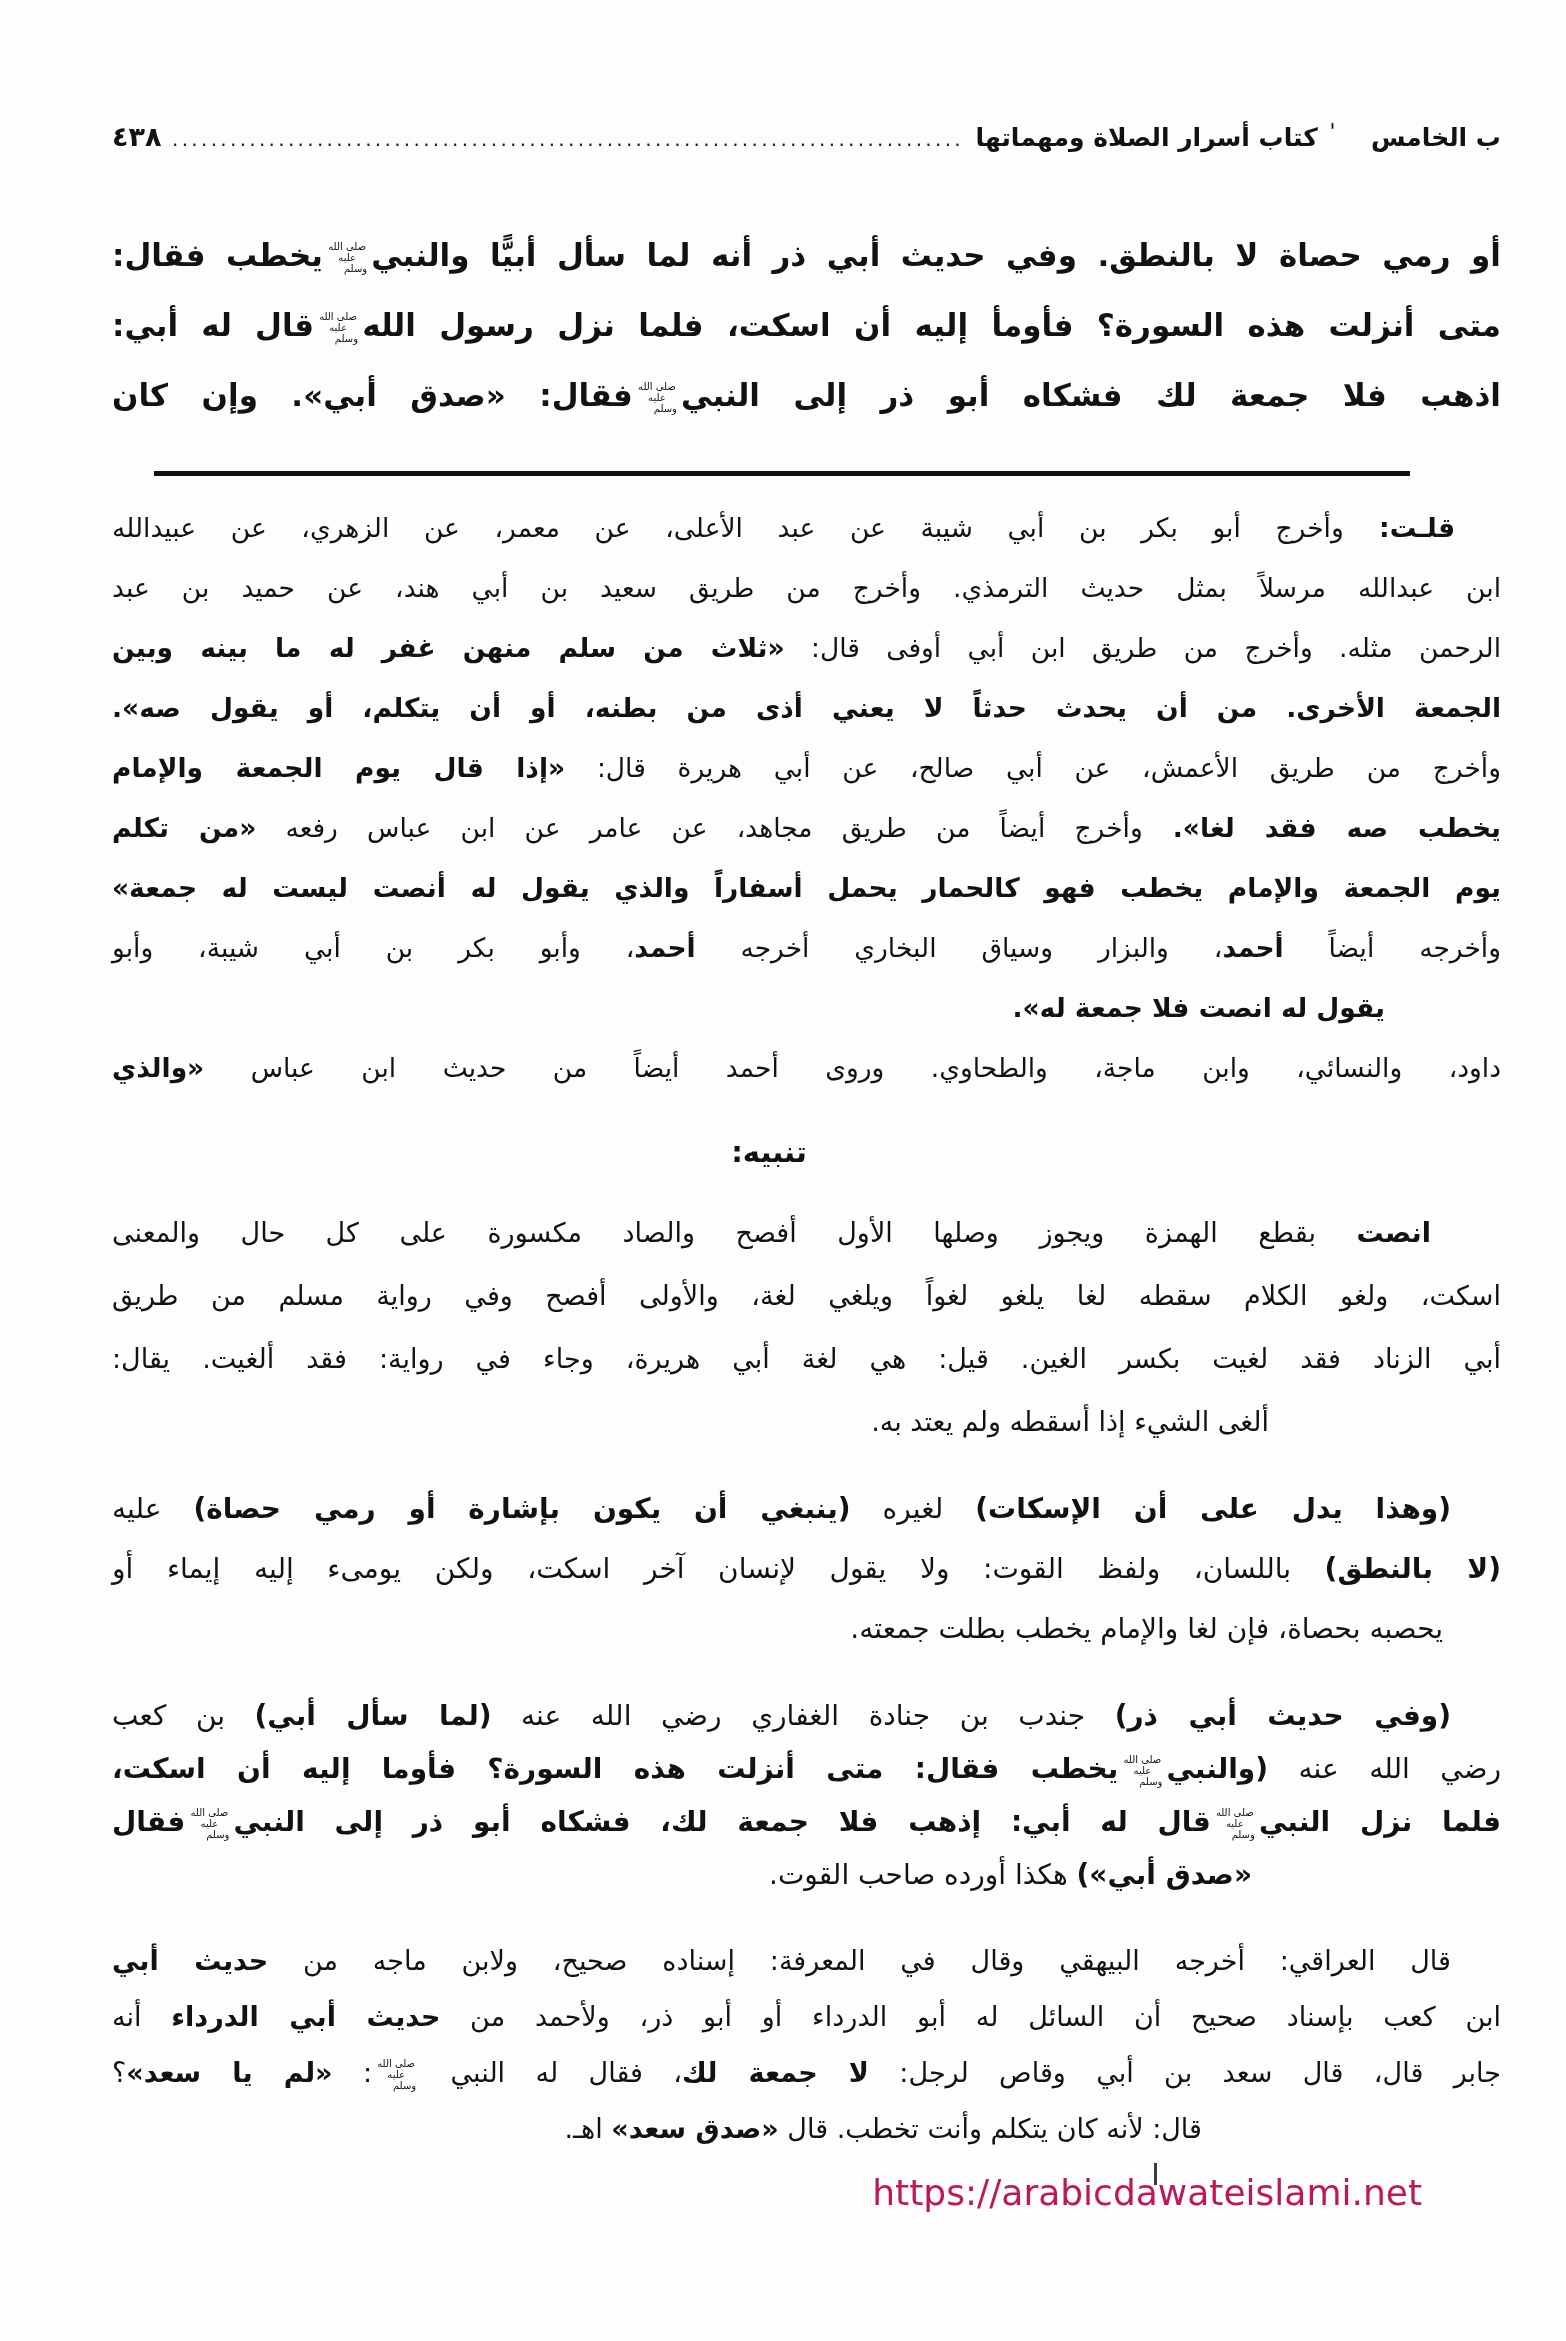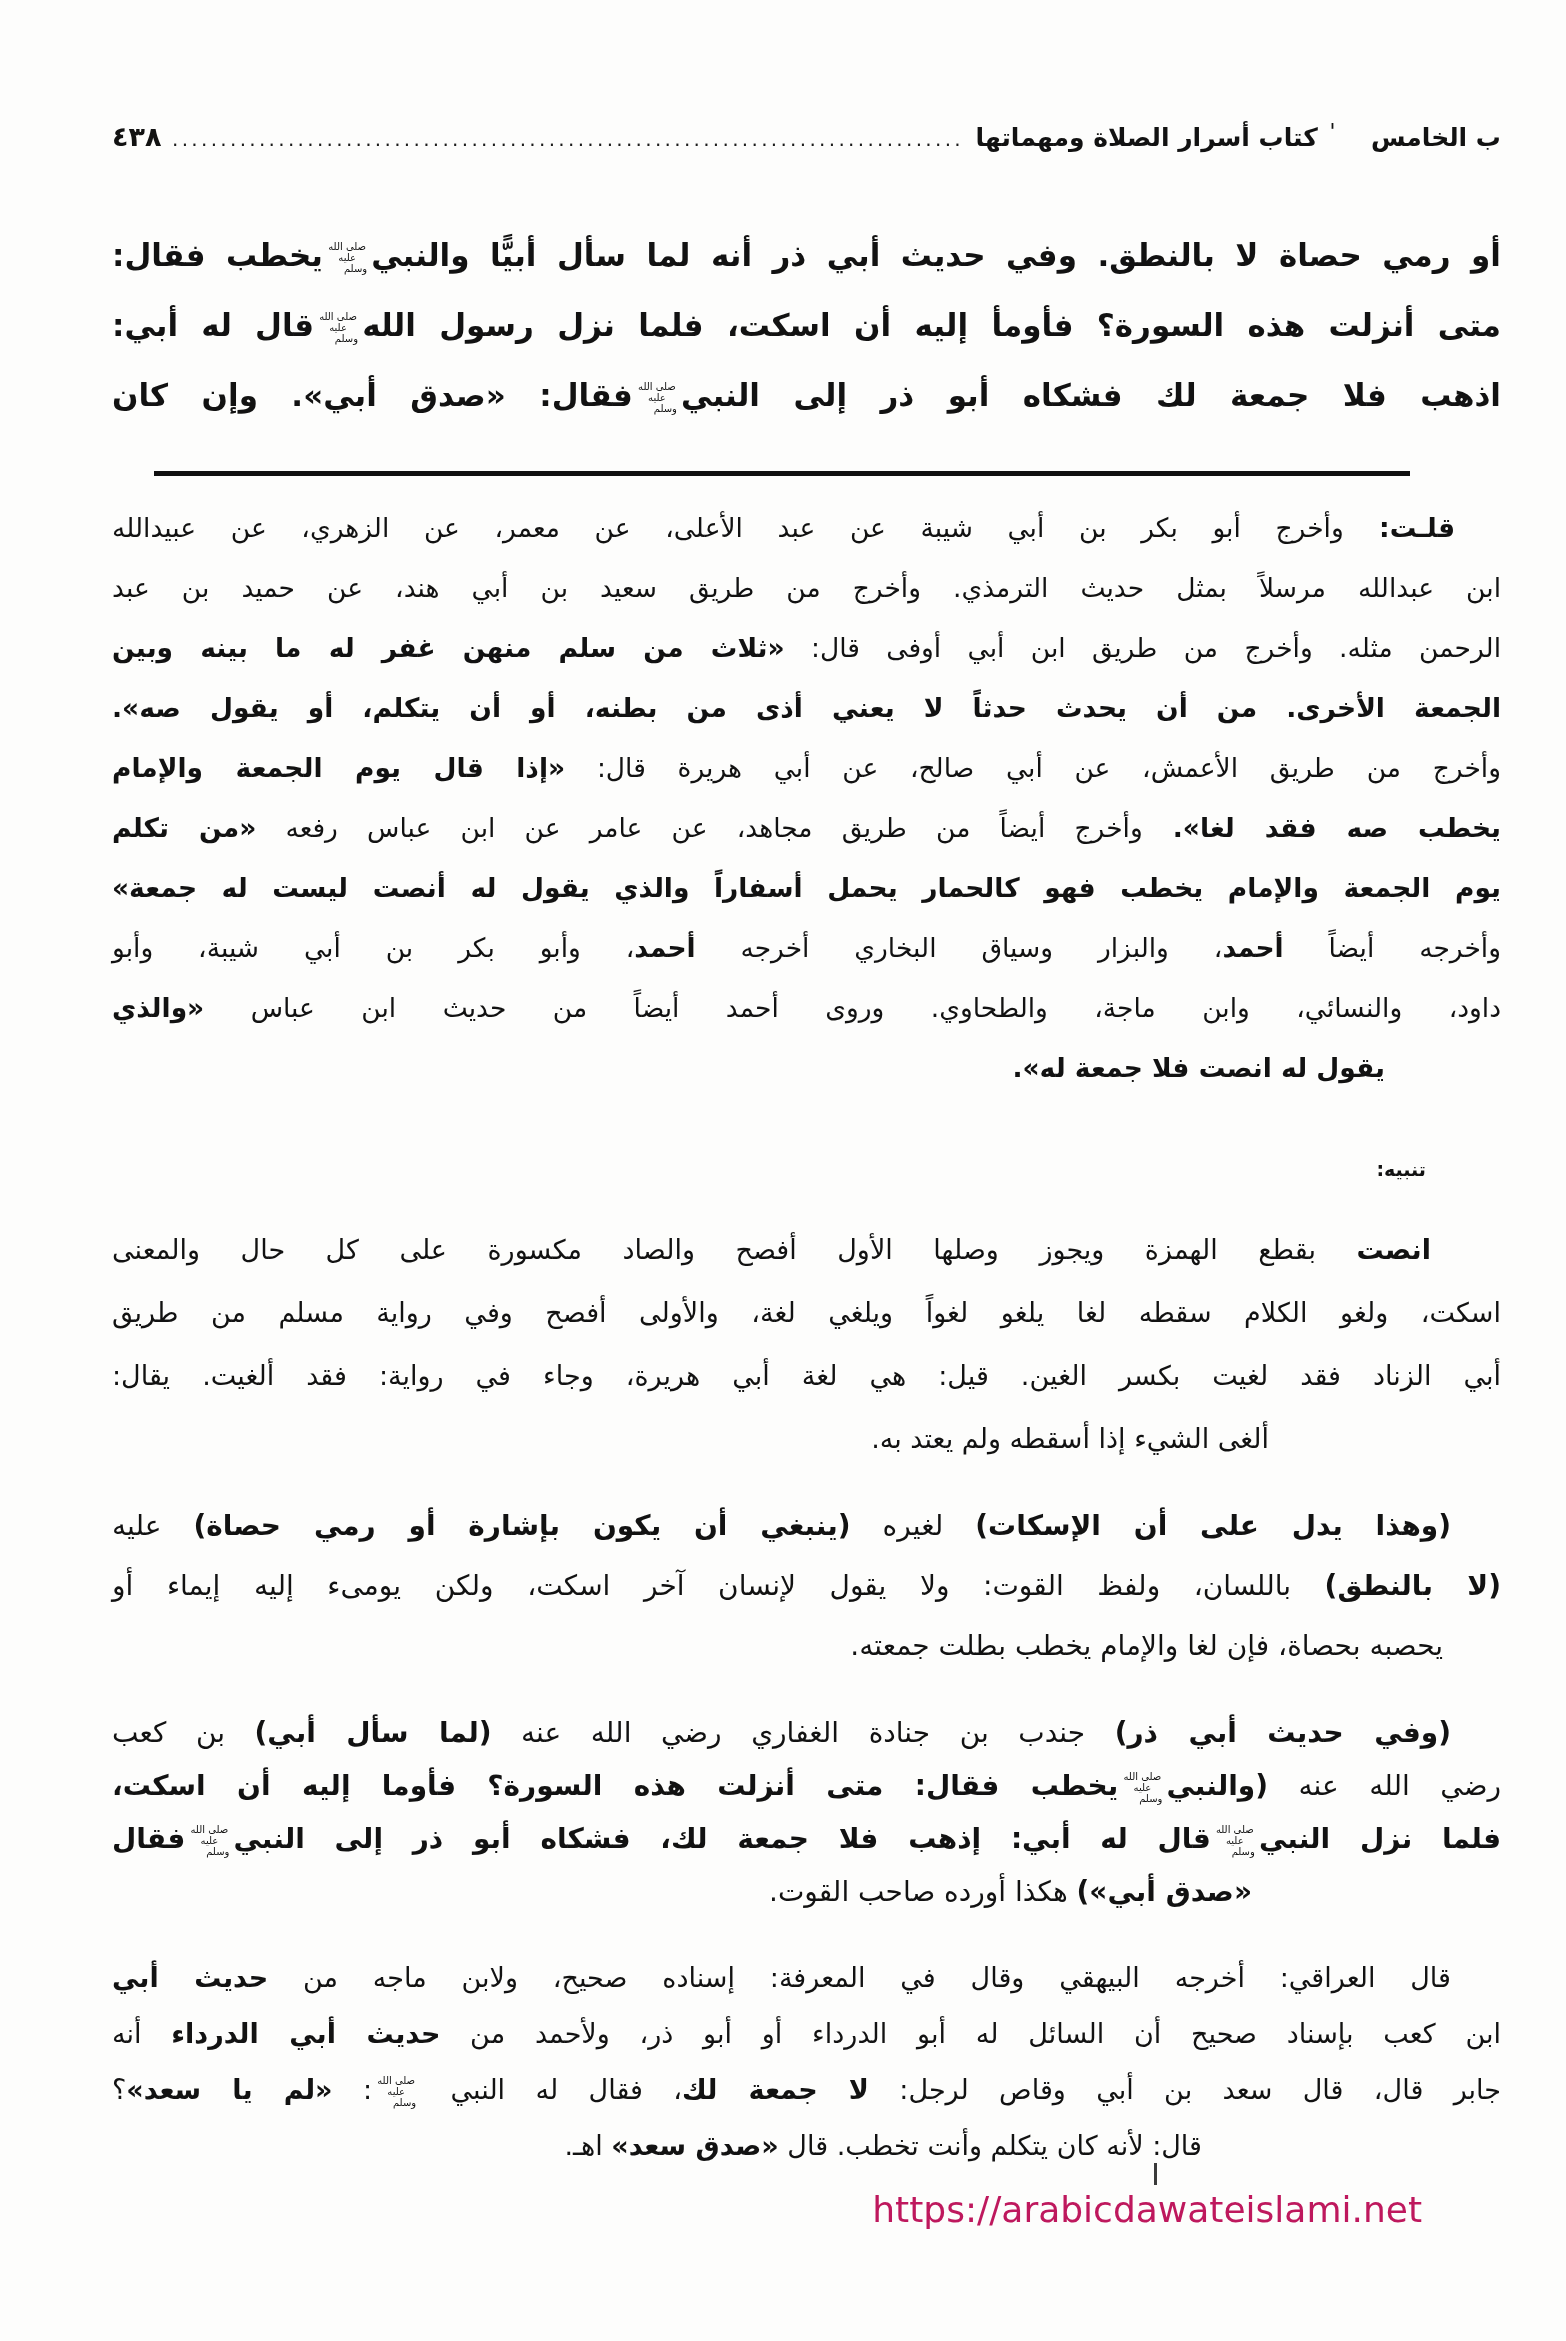--- a/index.html
+++ b/index.html
@@ -25,22 +25,22 @@
   .b{font-weight:700;margin-top:8px;}
   
   .matn-block{margin-top:60px;}
   .matn{font-size:31px;font-weight:700;line-height:70px;}
   
   .divider{border:0;border-top:5.8px solid #101010;width:1256px;
     margin:41px 91px 21.6px 0;}
   
   .commentary{font-size:26.5px;line-height:60px;}
   
-  .note-heading{font-size:19px;font-weight:700;line-height:38px;
-    margin:52px 75px 30px 0;text-align:right;}
+  .note-heading{font-size:29px;font-weight:700;line-height:38px;
+    margin:35px 75px 30px 0;text-align:center;}
   
   .note{font-size:27px;line-height:63px;}
   .expl-block{margin-top:26.5px;}
   .expl{font-size:28px;line-height:60px;}
   .hadith-block{margin-top:30px;}
   .hadith{font-size:28px;line-height:53px;}
   .iraqi-block{margin-top:31.5px;}
   .iraqi{font-size:27px;line-height:56px;}
   
   .ind55{padding-right:46px;}
@@ -84,22 +84,22 @@
 
   <div class="commentary-block">
     <div class="ln commentary ind55"><span class="b">قلـت: </span><span>وأخرج أبو بكر بن أبي شيبة عن عبد الأعلى، عن معمر، عن الزهري، عن عبيدالله</span></div>
     <div class="ln commentary"><span>ابن عبدالله مرسلاً بمثل حديث الترمذي. وأخرج من طريق سعيد بن أبي هند، عن حميد بن عبد</span></div>
     <div class="ln commentary"><span>الرحمن مثله. وأخرج من طريق ابن أبي أوفى قال: </span><span class="b">«ثلاث من سلم منهن غفر له ما بينه وبين</span></div>
     <div class="ln commentary"><span class="b">الجمعة الأخرى. من أن يحدث حدثاً لا يعني أذى من بطنه، أو أن يتكلم، أو يقول صه».</span></div>
     <div class="ln commentary"><span>وأخرج من طريق الأعمش، عن أبي صالح، عن أبي هريرة قال: </span><span class="b">«إذا قال يوم الجمعة والإمام</span></div>
     <div class="ln commentary"><span class="b">يخطب صه فقد لغا». </span><span>وأخرج أيضاً من طريق مجاهد، عن عامر عن ابن عباس رفعه </span><span class="b">«من تكلم</span></div>
     <div class="ln commentary"><span class="b">يوم الجمعة والإمام يخطب فهو كالحمار يحمل أسفاراً والذي يقول له أنصت ليست له جمعة»</span></div>
     <div class="ln commentary"><span>وأخرجه أيضاً </span><span class="b">أحمد</span><span>، والبزار وسياق البخاري أخرجه </span><span class="b">أحمد</span><span>، وأبو بكر بن أبي شيبة، وأبو</span></div>
+    <div class="ln commentary endline end140"><span class="b">يقول له انصت فلا جمعة له».</span></div>
     <div class="ln commentary"><span>داود، والنسائي، وابن ماجة، والطحاوي. وروى أحمد أيضاً من حديث ابن عباس </span><span class="b">«والذي</span></div>
-    <div class="ln commentary endline end140"><span class="b">يقول له انصت فلا جمعة له».</span></div>
   </div>
 
   <div class="note-heading">تنبيه:</div>
 
   <div class="note-block">
     <div class="ln note ind85"><span class="b">انصت</span><span> بقطع الهمزة ويجوز وصلها الأول أفصح والصاد مكسورة على كل حال والمعنى</span></div>
     <div class="ln note"><span>اسكت، ولغو الكلام سقطه لغا يلغو لغواً ويلغي لغة، والأولى أفصح وفي رواية مسلم من طريق</span></div>
     <div class="ln note"><span>أبي الزناد فقد لغيت بكسر الغين. قيل: هي لغة أبي هريرة، وجاء في رواية: فقد ألغيت. يقال:</span></div>
     <div class="ln note endline end280"><span>ألغى الشيء إذا أسقطه ولم يعتد به.</span></div>
   </div>

